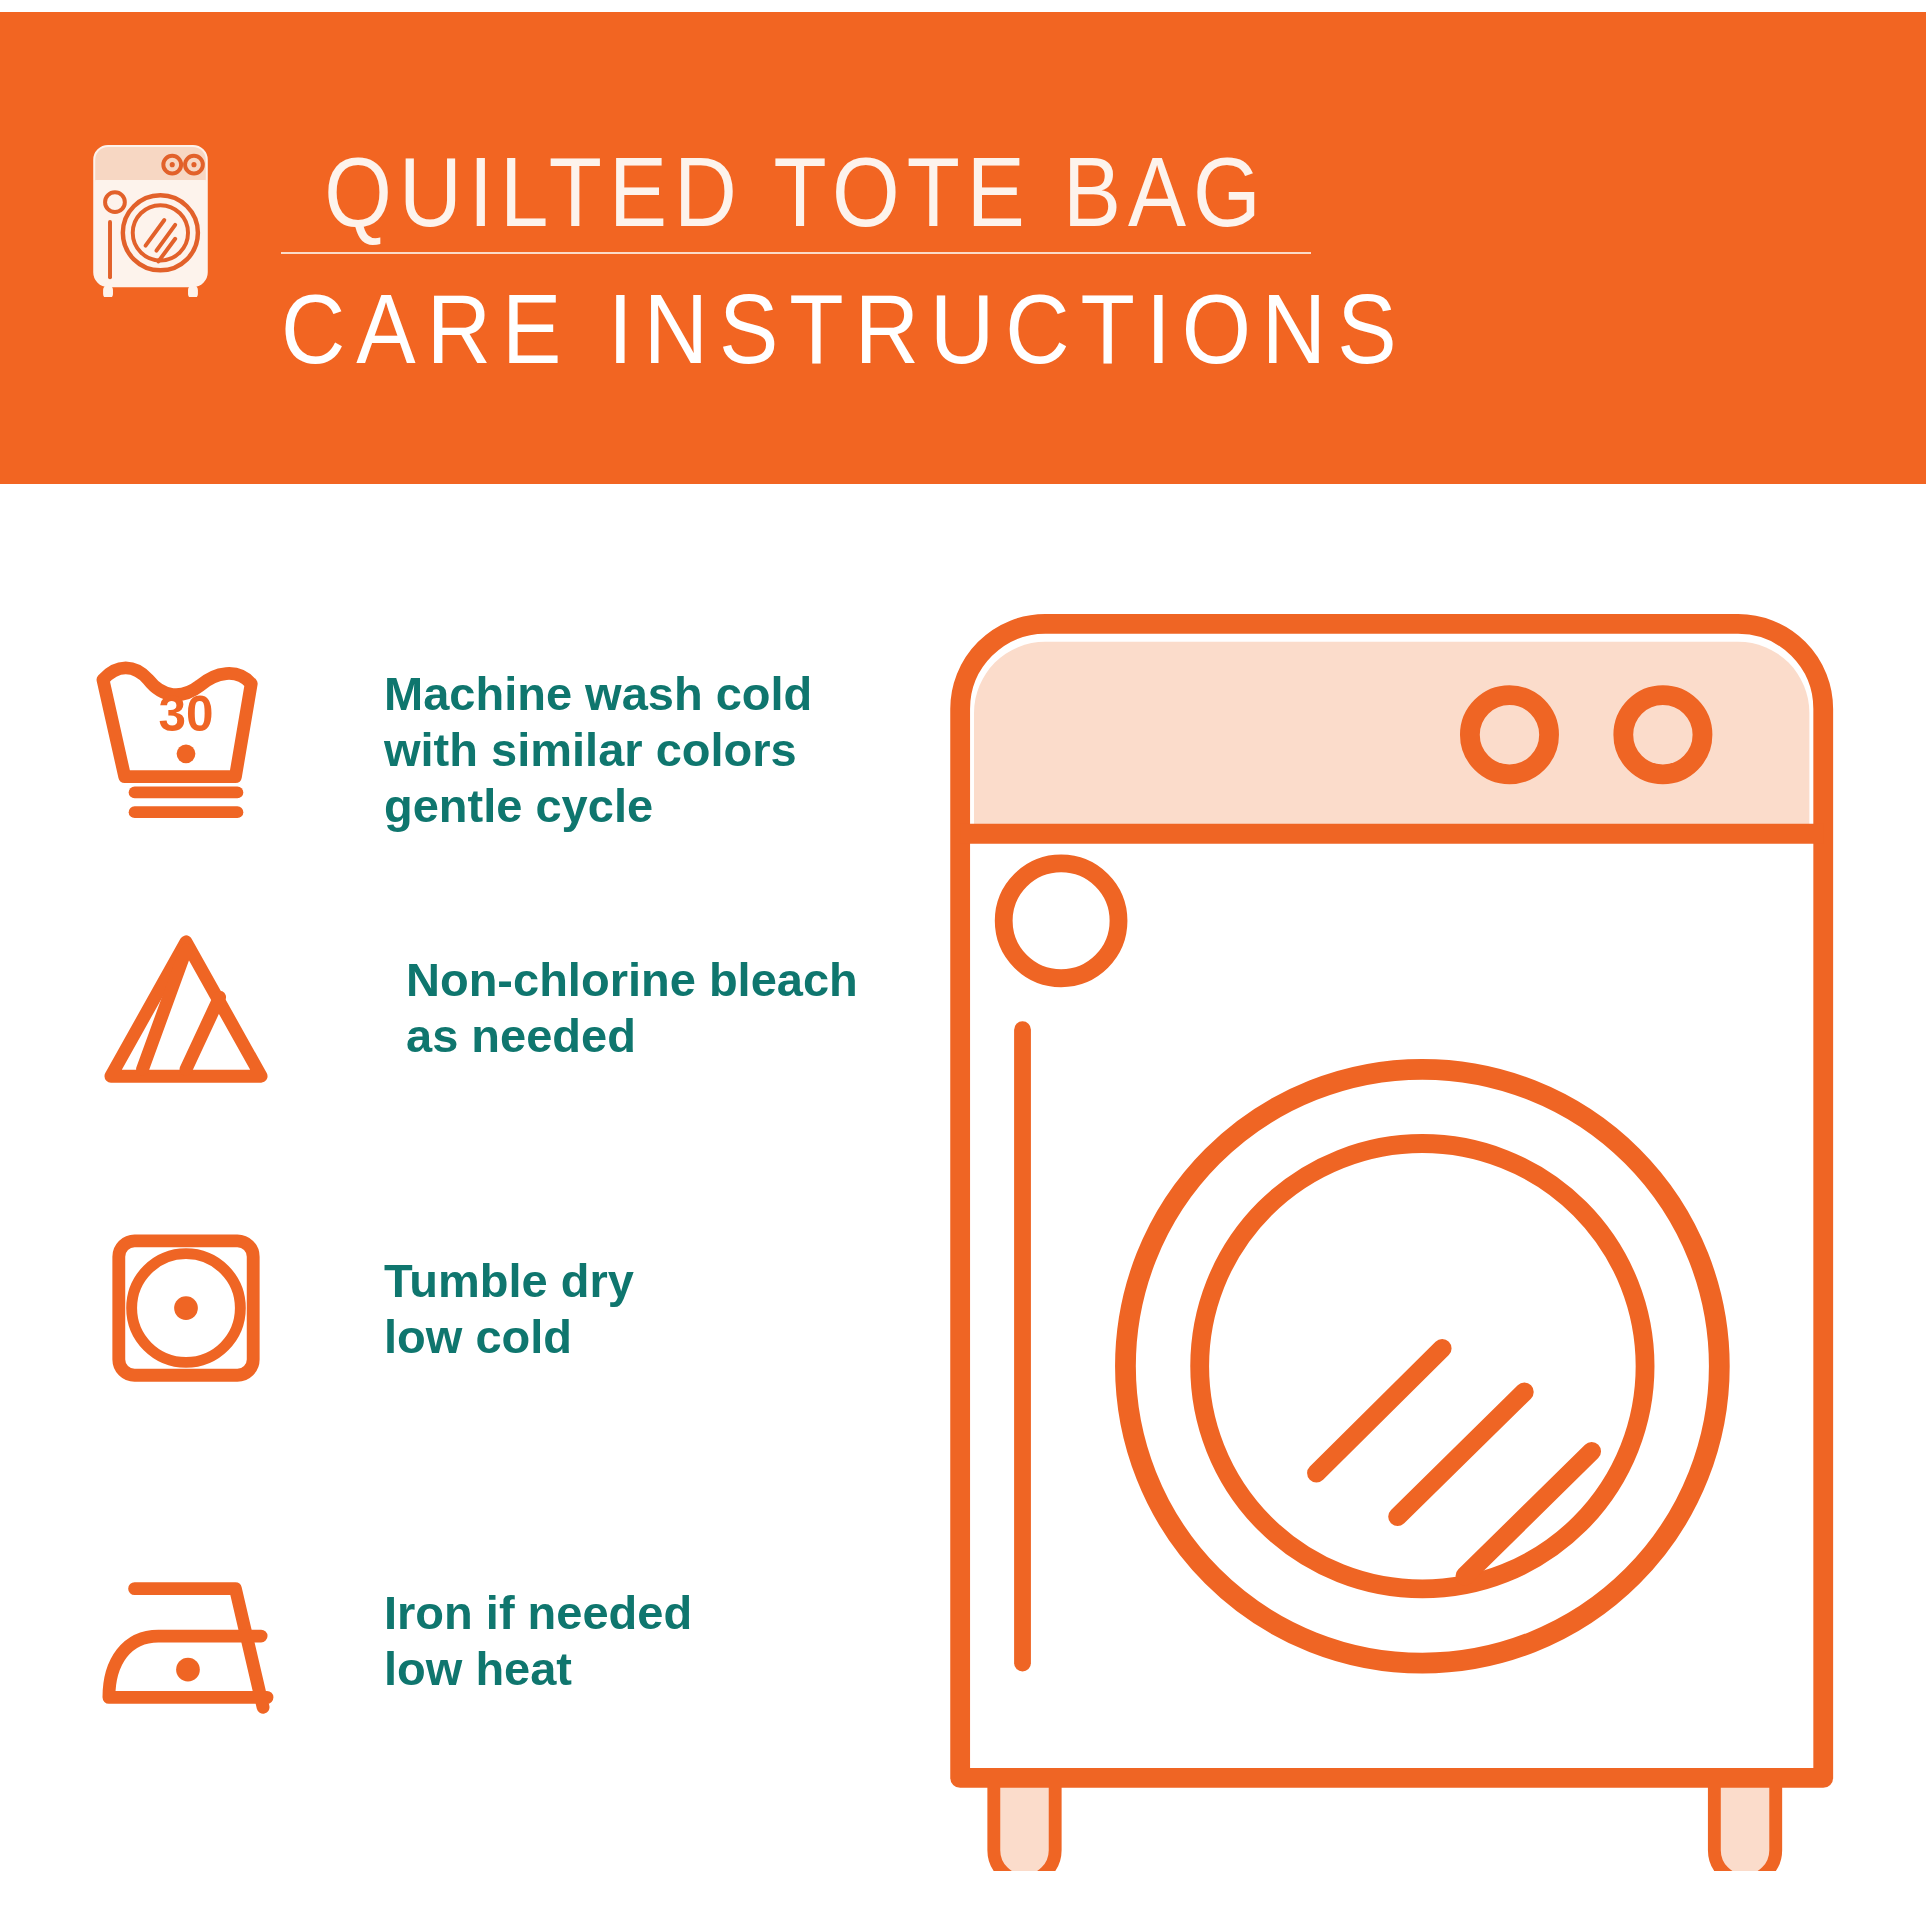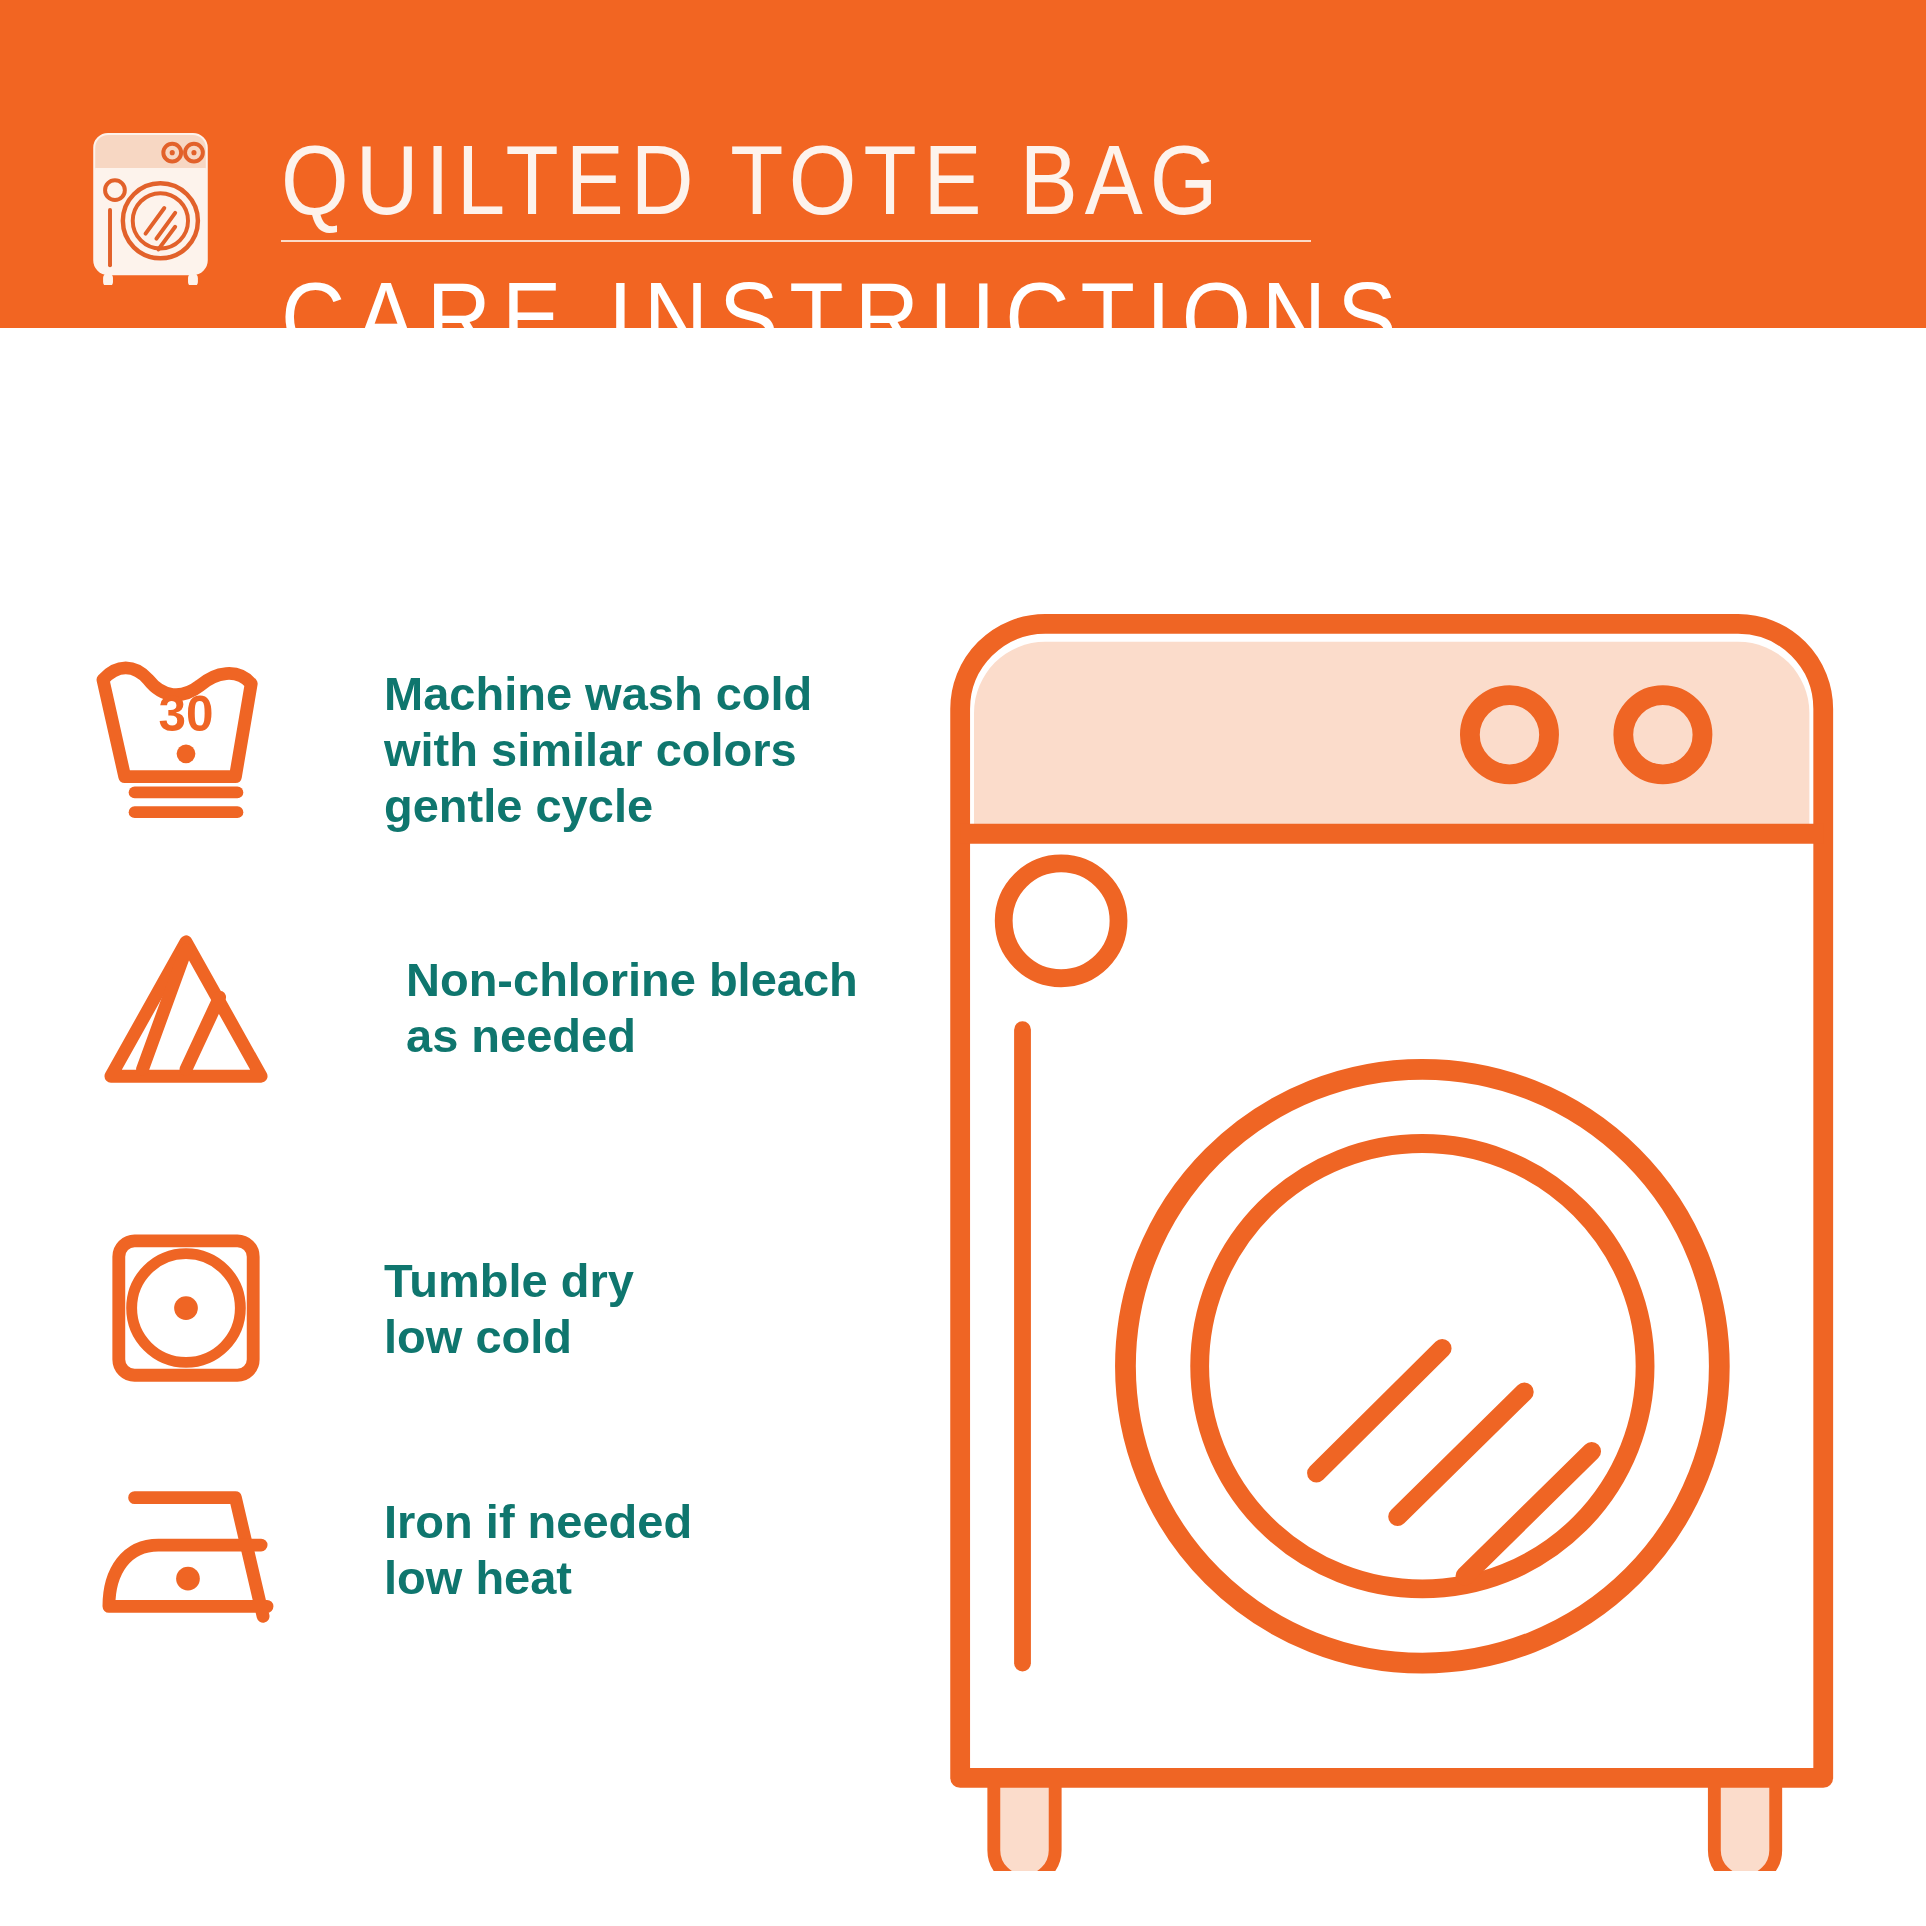--- a/index.html
+++ b/index.html
@@ -11,23 +11,24 @@
   }
   #page {
     position:relative;
     width:1927px; height:1927px;
     background:#ffffff;
   }
 
   
   #header {
     position:absolute;
-    left:0; top:0;
-    width:1927px; height:328px;
+    left:0; top:12px;
+    width:1927px; height:472px;
     background:#f26522;
+    text-align:center;
   }
   #header-icon {
     position:absolute;
     left:77px; top:127px;
     width:147px; height:158px;
   }
   #header-text {
     position:absolute;
     left:281px; top:127px;
     width:1030px;
@@ -91,21 +92,21 @@
     line-height:56px;
     font-weight:700;
     letter-spacing:0px;
     white-space:pre-line;
   }
 
   
   #row-wash   { top:178px; height:208px; }
   #row-bleach { top:446px; height:208px; }
   #row-dry    { top:747px; height:208px; }
-  #row-iron   { top:988px; height:208px; }
+  #row-iron   { top:1079px; height:208px; }
 
   
   #washer {
     position:absolute;
     left:950px; top:614px;
     width:921px; height:1257px;
   }
 
   
   .nosel { user-select:none; }

